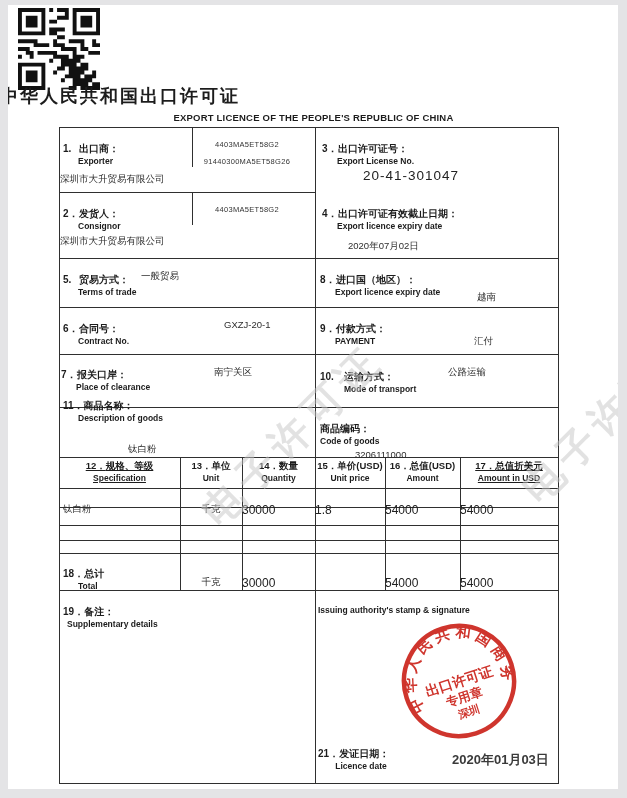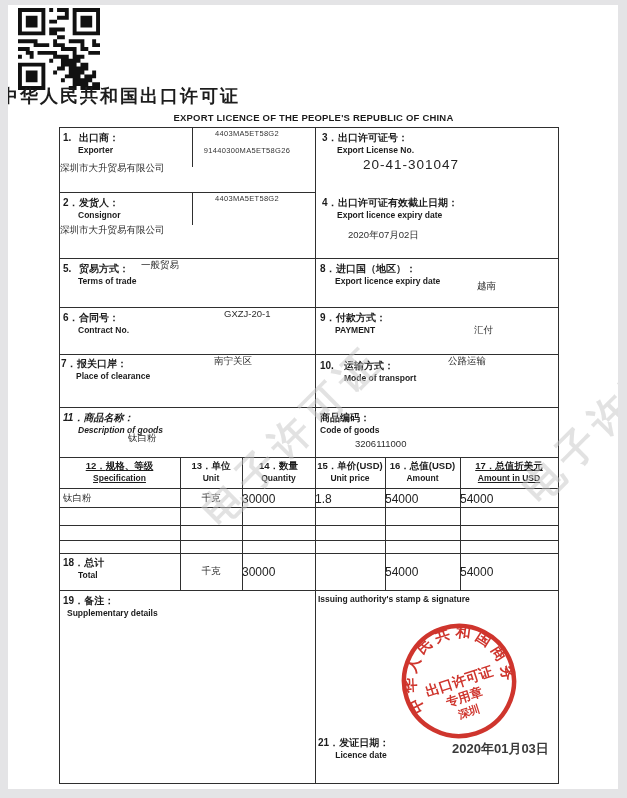--- a/index.html
+++ b/index.html
@@ -3,21 +3,21 @@
 <meta charset="utf-8">
 <style>
   html,body{margin:0;padding:0;}
   body{
     width:627px;height:798px;position:relative;background:#ffffff;
     font-family:"Liberation Sans","DejaVu Sans",sans-serif;color:#1c1c1c;
     overflow:hidden;
   }
   .edge{position:absolute;background:#e4e4e6;z-index:50;}
   
-  .abs{position:absolute;}
+  .abs{position:absolute;margin-top:11px;}
   .h{position:absolute;height:1px;background:#2f2f2f;}
   .v{position:absolute;width:1px;background:#2f2f2f;}
   .title-cn{position:absolute;left:0;top:84px;width:627px;text-align:left;
     font-size:18px;font-weight:bold;letter-spacing:2px;}
   .title-en{position:absolute;left:0;top:112px;width:627px;text-align:center;
     font-size:9.5px;font-weight:bold;letter-spacing:.2px;}
   .field .ln1{font-size:10px;font-weight:bold;white-space:nowrap;}
   .field .no{display:inline-block;min-width:16px;}
   .field .ln2{font-size:8.5px;font-weight:bold;padding-left:15px;white-space:nowrap;}
   .val{font-size:9.5px;color:#2e2e2e;white-space:nowrap;}
@@ -132,21 +132,21 @@
   <div class="ln2">PAYMENT</div>
 </div>
 <div class="abs val" style="left:474px;top:324px;">汇付</div>
 
 <div class="abs field" style="left:320px;top:359px;">
   <div class="ln1"><span class="no" style="min-width:24px;">10.</span><span>运输方式：</span></div>
   <div class="ln2" style="padding-left:24px;">Mode of transport</div>
 </div>
 <div class="abs val" style="left:448px;top:355px;">公路运输</div>
 
-<div class="abs field" style="left:63px;top:411px;font-style:italic;">
+<div class="abs field" style="left:63px;top:388px;">
   <div class="ln1"><span class="no">11．</span><span>商品名称：</span></div>
   <div class="ln2">Description of goods</div>
 </div>
 <div class="abs val" style="left:128px;top:432px;">钛白粉</div>
 
 <div class="abs field" style="left:320px;top:411px;">
   <div class="ln1"><span>商品编码：</span></div>
   <div class="ln2" style="padding-left:0;">Code of goods</div>
 </div>
 <div class="abs val" style="left:355px;top:438px;">3206111000</div>

